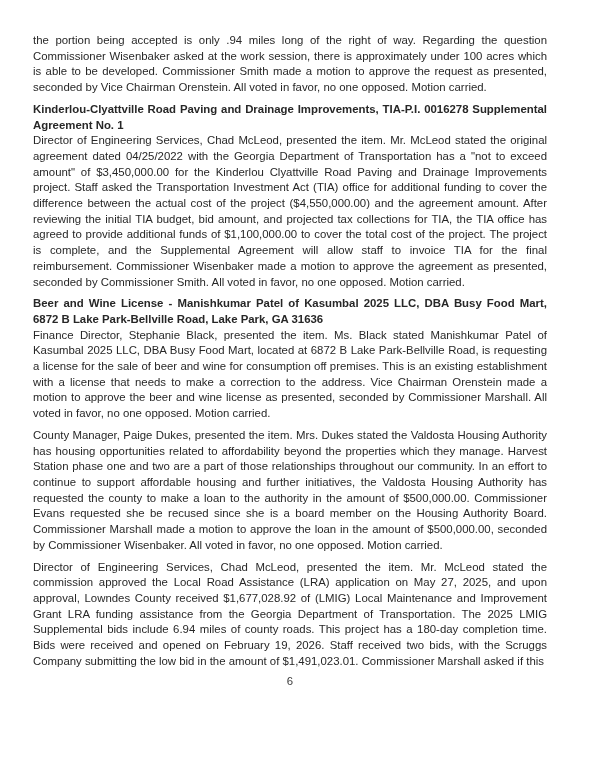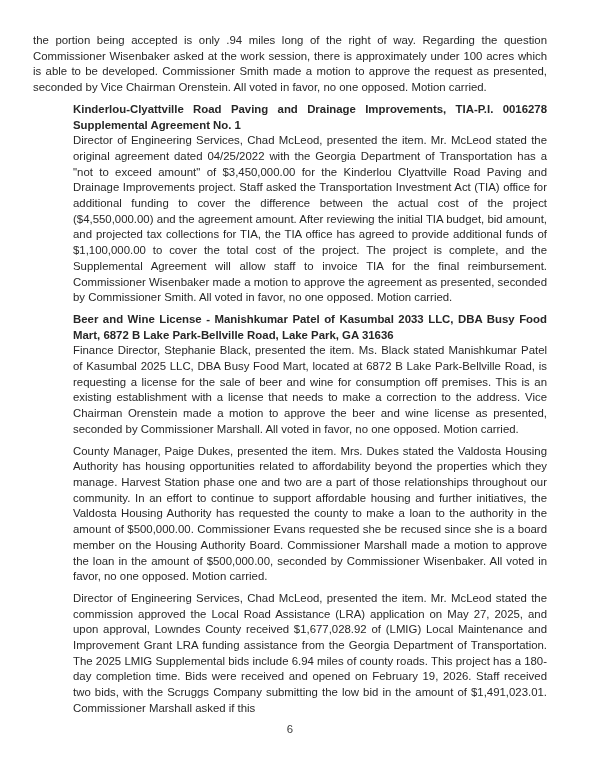--- a/index.html
+++ b/index.html
@@ -25,21 +25,20 @@
     margin: 0;
     padding: 0;
     text-align: justify;
   }
   .heading {
     font-weight: 700;
     font-size: 11.4px;
   }
   .block {
     margin-top: 6px;
-    margin-left: 40px;
   }
   .footer {
     margin-top: 5px;
     text-align: center;
   }
   .page-number {
     display: inline-block;
     font-size: 11.4px;
     color: #3a3a3a;
   }
@@ -50,21 +49,21 @@
 <div class="page">
 
   <p class="para">the portion being accepted is only .94 miles long of the right of way. Regarding the question Commissioner Wisenbaker asked at the work session, there is approximately under 100 acres which is able to be developed. Commissioner Smith made a motion to approve the request as presented, seconded by Vice Chairman Orenstein. All voted in favor, no one opposed. Motion carried.</p>
 
   <div class="block">
     <p class="heading">Kinderlou-Clyattville Road Paving and Drainage Improvements, TIA-P.I. 0016278 Supplemental Agreement No. 1</p>
     <p class="para">Director of Engineering Services, Chad McLeod, presented the item. Mr. McLeod stated the original agreement dated 04/25/2022 with the Georgia Department of Transportation has a "not to exceed amount" of $3,450,000.00 for the Kinderlou Clyattville Road Paving and Drainage Improvements project. Staff asked the Transportation Investment Act (TIA) office for additional funding to cover the difference between the actual cost of the project ($4,550,000.00) and the agreement amount. After reviewing the initial TIA budget, bid amount, and projected tax collections for TIA, the TIA office has agreed to provide additional funds of $1,100,000.00 to cover the total cost of the project. The project is complete, and the Supplemental Agreement will allow staff to invoice TIA for the final reimbursement. Commissioner Wisenbaker made a motion to approve the agreement as presented, seconded by Commissioner Smith. All voted in favor, no one opposed. Motion carried.</p>
   </div>
 
   <div class="block">
-    <p class="heading">Beer and Wine License - Manishkumar Patel of Kasumbal 2033 LLC, DBA Busy Food Mart, 6872 B Lake Park-Bellville Road, Lake Park, GA 31636</p>
+    <p class="heading">Beer and Wine License - Manishkumar Patel of Kasumbal 2025 LLC, DBA Busy Food Mart, 6872 B Lake Park-Bellville Road, Lake Park, GA 31636</p>
     <p class="para">Finance Director, Stephanie Black, presented the item. Ms. Black stated Manishkumar Patel of Kasumbal 2025 LLC, DBA Busy Food Mart, located at 6872 B Lake Park-Bellville Road, is requesting a license for the sale of beer and wine for consumption off premises. This is an existing establishment with a license that needs to make a correction to the address. Vice Chairman Orenstein made a motion to approve the beer and wine license as presented, seconded by Commissioner Marshall. All voted in favor, no one opposed. Motion carried.</p>
   </div>
 
   <div class="block">
     <p class="para">County Manager, Paige Dukes, presented the item. Mrs. Dukes stated the Valdosta Housing Authority has housing opportunities related to affordability beyond the properties which they manage. Harvest Station phase one and two are a part of those relationships throughout our community. In an effort to continue to support affordable housing and further initiatives, the Valdosta Housing Authority has requested the county to make a loan to the authority in the amount of $500,000.00. Commissioner Evans requested she be recused since she is a board member on the Housing Authority Board. Commissioner Marshall made a motion to approve the loan in the amount of $500,000.00, seconded by Commissioner Wisenbaker. All voted in favor, no one opposed. Motion carried.</p>
   </div>
 
 
   <div class="block">
     <p class="para">Director of Engineering Services, Chad McLeod, presented the item. Mr. McLeod stated the commission approved the Local Road Assistance (LRA) application on May 27, 2025, and upon approval, Lowndes County received $1,677,028.92 of (LMIG) Local Maintenance and Improvement Grant LRA funding assistance from the Georgia Department of Transportation. The 2025 LMIG Supplemental bids include 6.94 miles of county roads. This project has a 180-day completion time. Bids were received and opened on February 19, 2026. Staff received two bids, with the Scruggs Company submitting the low bid in the amount of $1,491,023.01. Commissioner Marshall asked if this</p>

